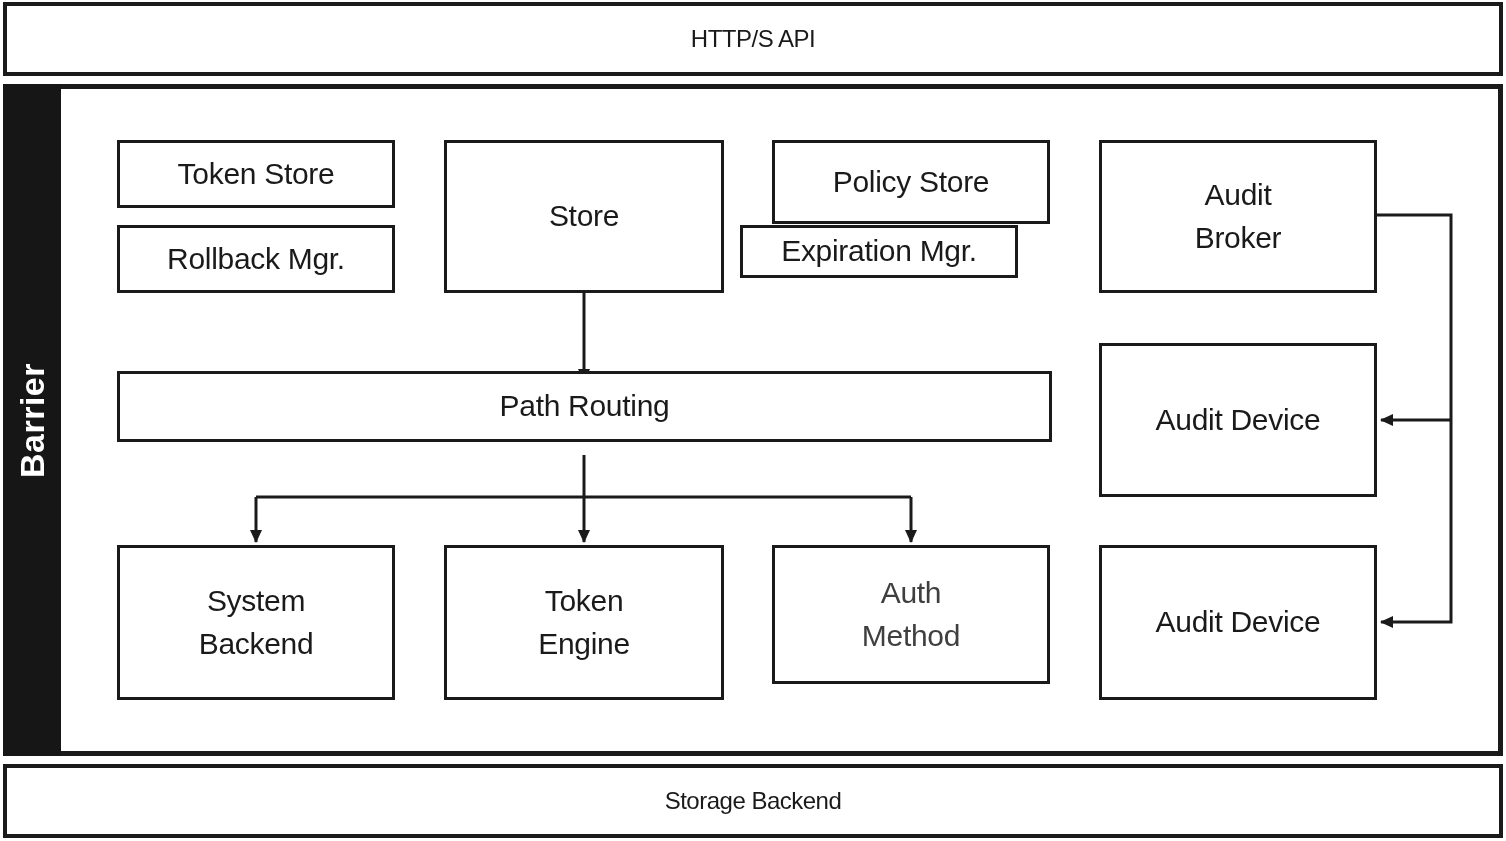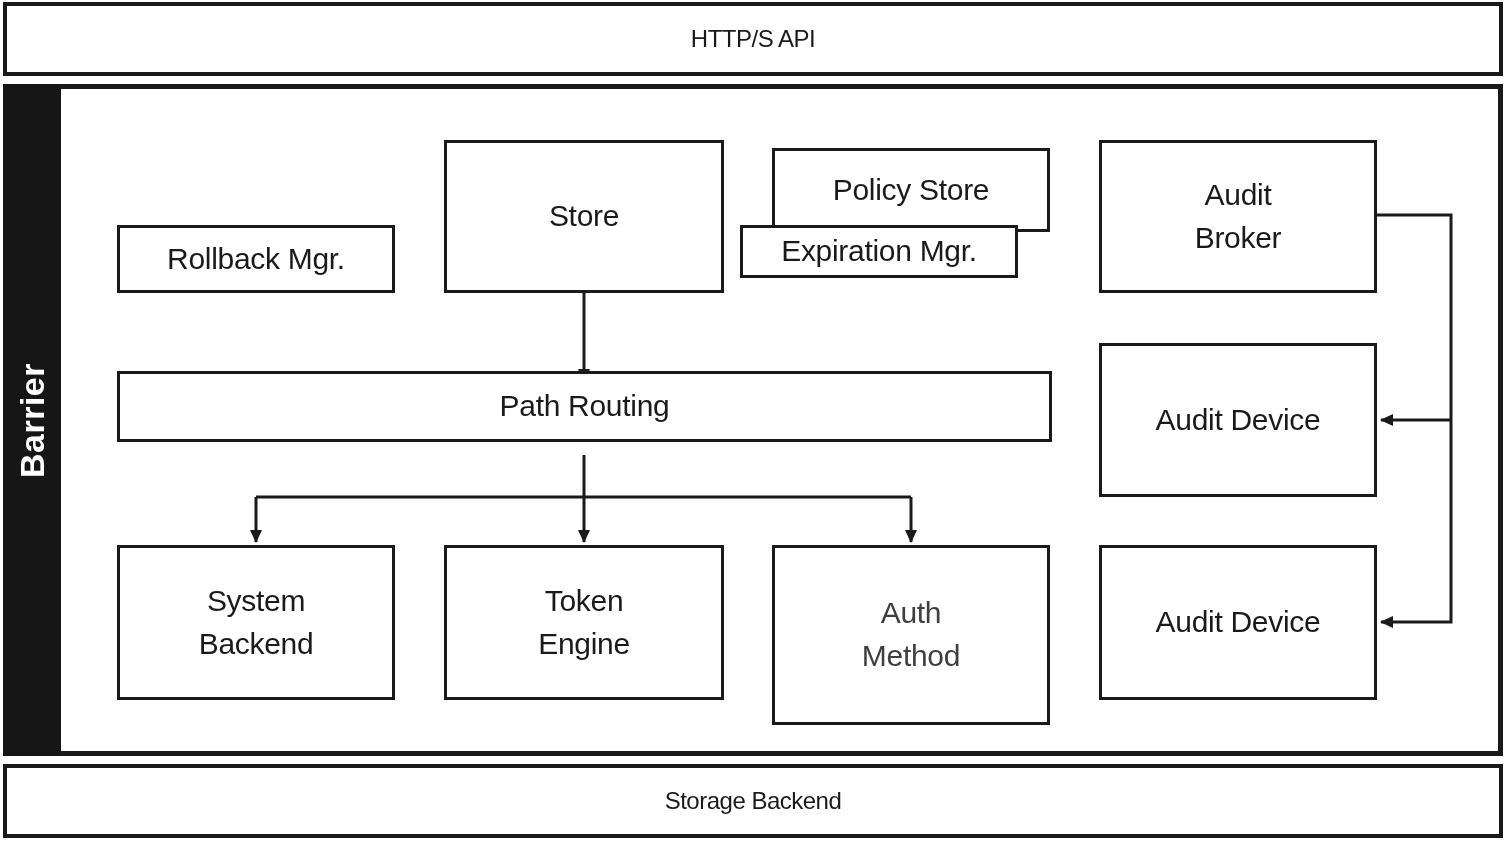--- a/index.html
+++ b/index.html
@@ -66,28 +66,28 @@
   }
   .node span{
     font-size:30px;line-height:1.42;letter-spacing:-0.3px;
     white-space:pre-line;color:var(--ink);
   }
   .node.muted span{color:var(--muted);}
 
   .n-token      {left:56px;  top:51px;  width:278px; height:68px;}
   .n-rollback   {left:56px;  top:136px; width:278px; height:68px;}
   .n-core       {left:383px; top:51px;  width:280px; height:153px;}
-  .n-policy     {left:711px; top:59px;  width:278px; height:84px;}
+  .n-policy     {left:711px; top:51px;  width:278px; height:84px;}
   .n-expiration {left:679px; top:136px; width:278px; height:53px;align-items:center;}
   .n-auditbroker{left:1038px;top:51px;  width:278px; height:153px;}
   .n-pathrouting{left:56px;  top:282px; width:935px; height:71px;}
   .n-auditdev1  {left:1038px;top:254px; width:278px; height:154px;}
   .n-system     {left:56px;  top:456px; width:278px; height:155px;}
   .n-secret     {left:383px; top:456px; width:280px; height:155px;}
-  .n-auth       {left:711px; top:456px; width:278px; height:180px;}
+  .n-auth       {left:711px; top:456px; width:278px; height:139px;}
   .n-auditdev2  {left:1038px;top:456px; width:278px; height:155px;}
 </style>
 </head>
 <body>
 
 <div class="stage">
 
   <div class="hbar top">
     <span>HTTP/S API</span>
   </div>
@@ -111,20 +111,23 @@
         <path d="M523,366 V408"></path>
         <path d="M195,408 H850"></path>
         <path d="M195,408 V453" marker-end="url(#ah)"></path>
         <path d="M523,408 V453" marker-end="url(#ah)"></path>
         <path d="M850,408 V453" marker-end="url(#ah)"></path>
 
         <path d="M1316,126 H1390 V533 H1320" marker-end="url(#ah)"></path>
         <path d="M1390,331 H1320" marker-end="url(#ah)"></path>
       </svg>
 
+      <div class="node n-token">
+        <span>Token Store</span>
+      </div>
       <div class="node n-rollback">
         <span>Rollback Mgr.</span>
       </div>
       <div class="node n-core">
         <span>Store</span>
       </div>
       <div class="node n-policy">
         <span>Policy Store</span>
       </div>
       <div class="node n-expiration">

